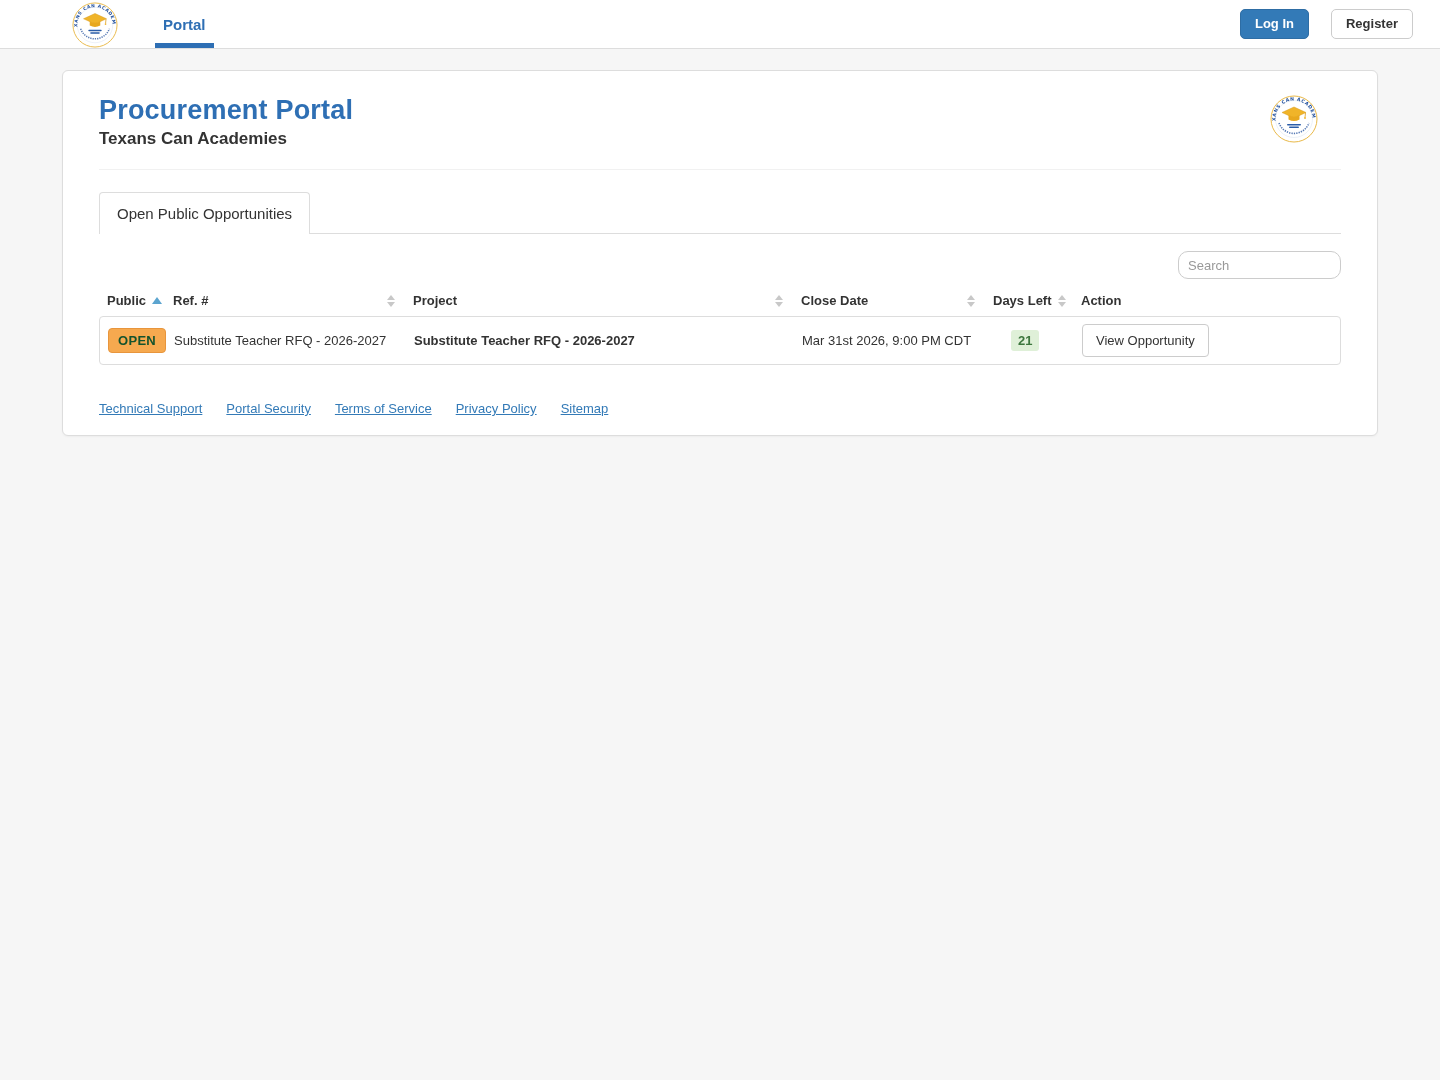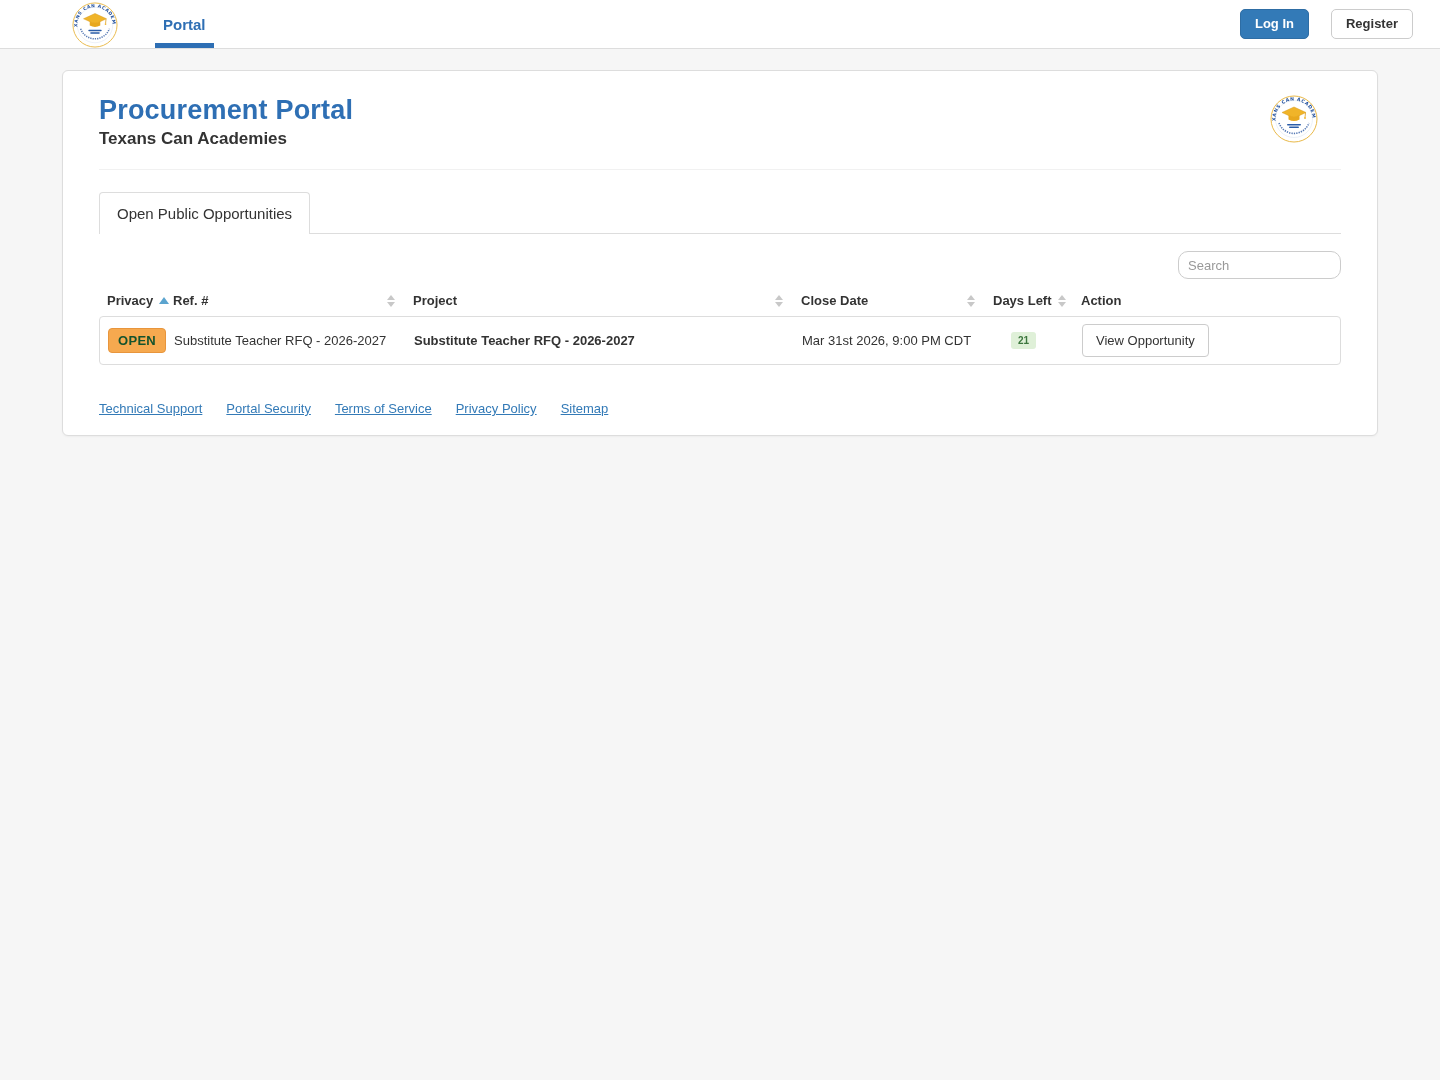--- a/index.html
+++ b/index.html
@@ -87,21 +87,21 @@
     border:1px solid #ddd; border-radius:4px; height:49px; background:#fff;
   }
   .td { padding:0 8px; display:flex; align-items:center; min-width:0; }
   .badge-open {
     background:#f6a94f; border:1px solid #e8953c; color:#14532d;
     font-weight:bold; font-size:13px; padding:4px 9px; border-radius:4px;
     letter-spacing:0.3px;
   }
   .proj { font-weight:bold; }
   .badge-days {
-    background:#dff0d8; color:#3c763d; font-weight:bold; font-size:10px;
+    background:#dff0d8; color:#3c763d; font-weight:bold; font-size:13px;
     padding:3px 7px; border-radius:3px; margin-left:17px;
   }
   .btn-view {
     background:#fff; border:1px solid #ccc; border-radius:4px; color:#333;
     font-size:13px; padding:8px 13px; cursor:pointer;
     font-family:"Liberation Sans", sans-serif;
   }
   
   .foot { margin-top:36px; display:flex; gap:24px; }
   .foot a { color:#337ab7; text-decoration:underline; font-size:13px; cursor:pointer; }
@@ -169,21 +169,21 @@
   <div class="tabs">
     <div class="tab active">Open Public Opportunities</div>
   </div>
 
   <div class="search-row">
     <input class="search-input" type="text" placeholder="Search" style="">
   </div>
 
   <div class="tgrid thead">
     <div class="th">
-      <span class="lbl">Privacy</span>
+      <span class="lbl">Public</span>
       <span class="tri-asc"></span>
     </div>
     <div class="th">
       <span class="lbl">Ref. #</span>
       <span class="sort">
           <span class="tri-up"></span>
           <span class="tri-down"></span>
         </span>
     </div>
     <div class="th">

